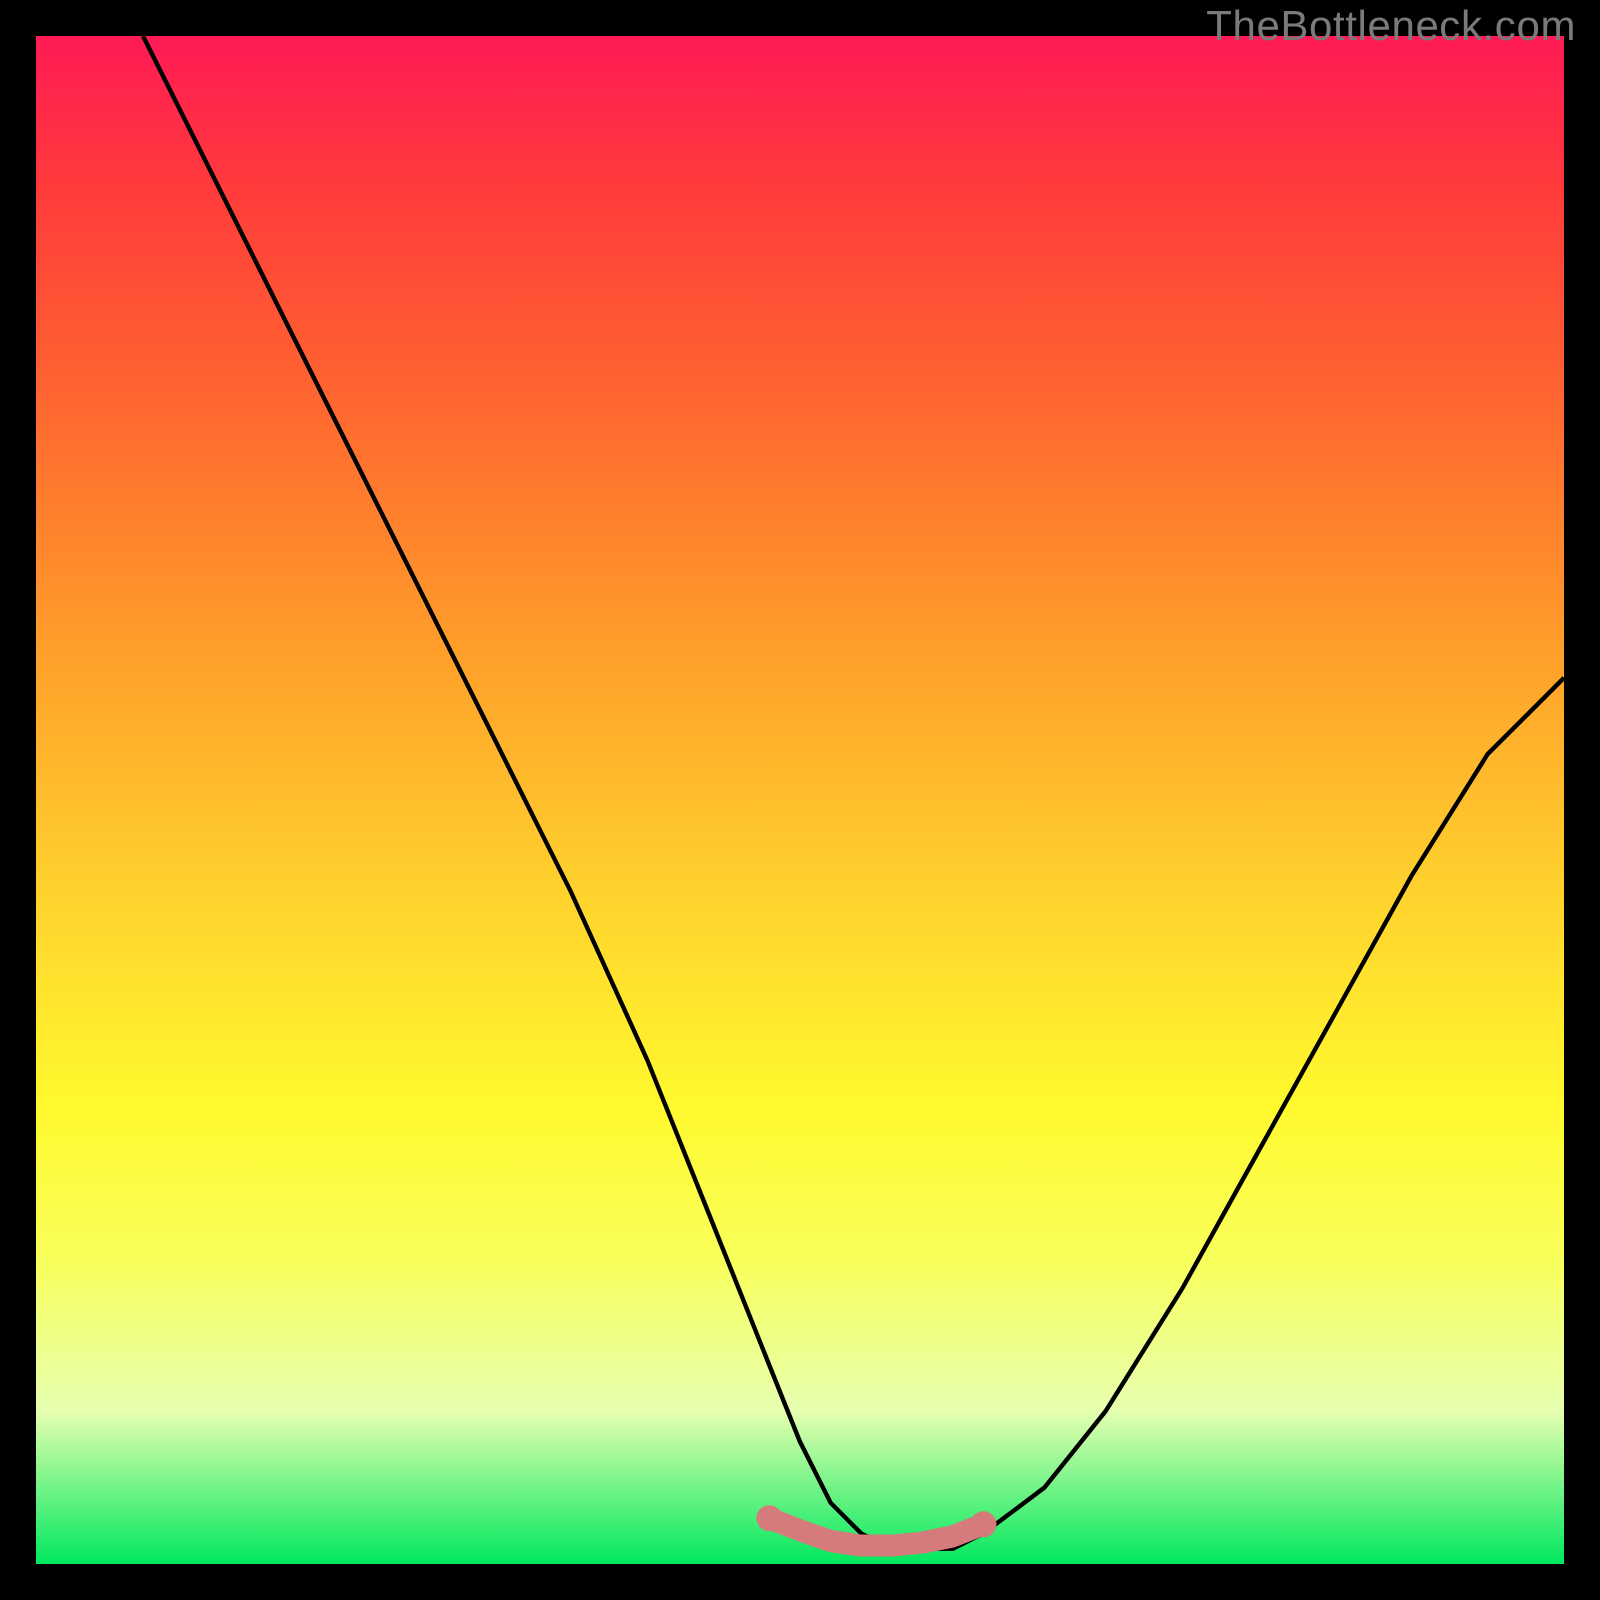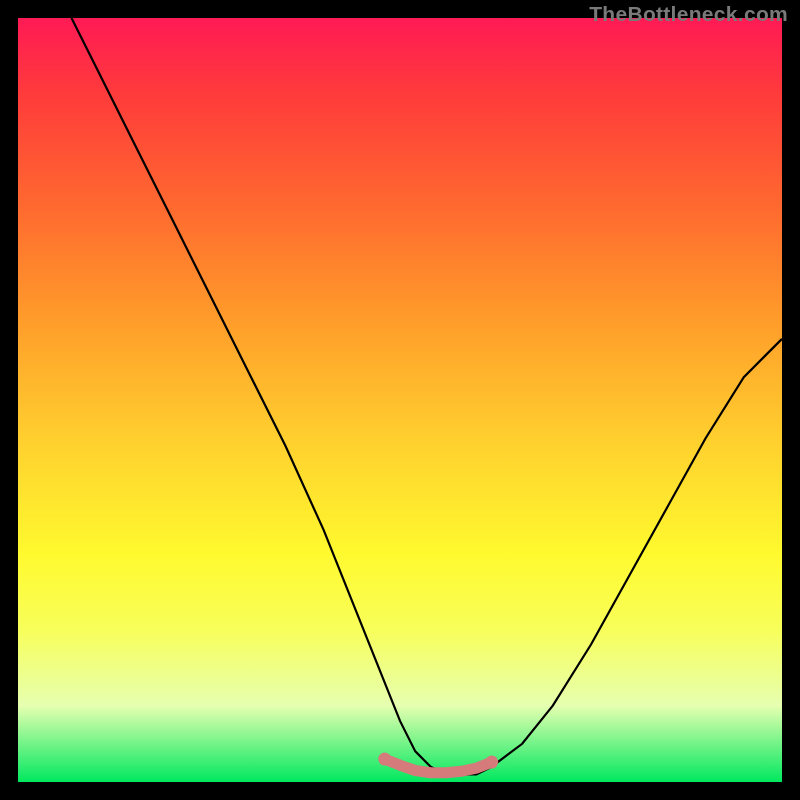--- a/index.html
+++ b/index.html
@@ -49,21 +49,21 @@
     top: 0;
     width: 100%;
     height: 100%;
   }
   .watermark {
     position: absolute;
     right: 12px;
     top: 2px;
     color: #7a7a7a;
     font-size: 21px;
-    font-weight: 700;
+    font-weight: 400;
     letter-spacing: 0.3px;
     user-select: none;
   }
 </style>
 </head>
 <body>
 
 <div class="frame">
   <div class="plot">
     <div class="gradient"></div>

